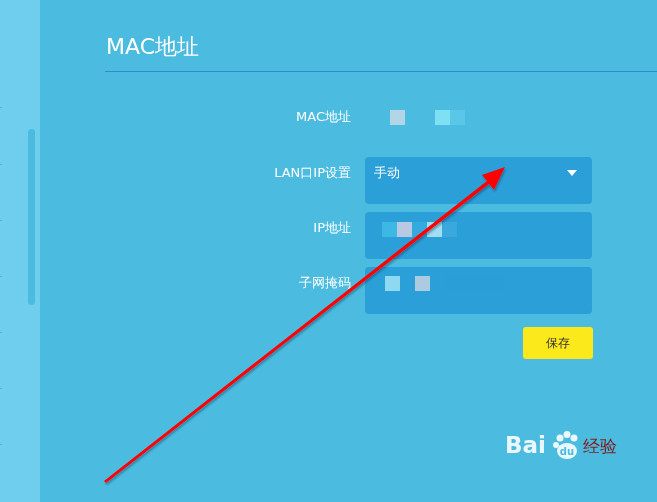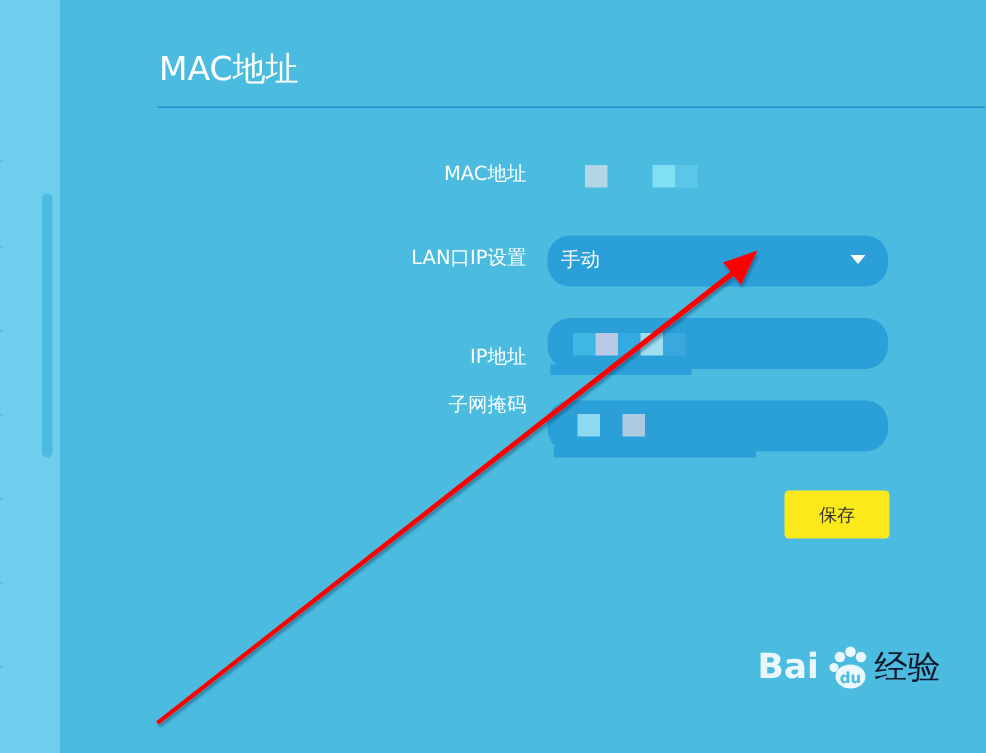--- a/index.html
+++ b/index.html
@@ -26,22 +26,22 @@
     }
     .divider {
       position: absolute; left: 105px; top: 71px; right: 0; height: 1px;
       background: #2a8fd0;
     }
     .row-label {
       position: absolute; right: 306px; font-size: 13px; line-height: 16px;
       color: #ffffff; text-align: left; white-space: nowrap;
     }
     .field {
-      position: absolute; left: 365px; width: 227px; height: 34px;
-      background: #2ba0d8; border-radius: 15px; font-family: Liberation Serif, serif;
+      position: absolute; left: 365px; width: 227px; height: 47px;
+      background: #2ba0d8; border-radius: 4px;
     }
     .field .value {
       position: absolute; left: 9px; top: 8px; font-size: 13px; line-height: 16px; color: #ffffff;
     }
     .caret {
       position: absolute; right: 15px; top: 13px; width: 0; height: 0;
       border-left: 5px solid transparent; border-right: 5px solid transparent;
       border-top: 6px solid #ffffff;
     }
     .blur { position: absolute; }
@@ -52,21 +52,21 @@
       color: #333333; font-size: 12px; line-height: 22px; text-align: center;
       font-family: "DejaVu Sans", "Liberation Sans", sans-serif; cursor: pointer;
     }
     .arrow-svg { position: absolute; left: 0; top: 0; pointer-events: none; }
     .watermark {
       position: absolute; left: 505px; top: 428px; width: 150px; height: 70px;
       color: #e8f6fc;
     }
     .wm-logo { position: absolute; left: 0; top: 0; font-size: 23px; font-weight: bold; line-height: 34px; color: #eaf7fd; }
     .wm-paw { position: absolute; left: 47px; top: 2px; width: 30px; height: 30px; }
-    .wm-cn { position: absolute; left: 78px; top: 6px; font-size: 22px; line-height: 24px; color: #0f172a; }
+    .wm-cn { position: absolute; left: 78px; top: 6px; font-size: 17px; line-height: 24px; color: #7f1d1d; }
     .wm-url { position: absolute; left: 2px; top: 36px; font-size: 11px; line-height: 14px; color: #eaf7fd; }
   </style>
 </head>
 <body>
 
 <div class="sidebar">
   <div class="tick" style="top:107px"></div>
   <div class="tick" style="top:164px"></div>
   <div class="tick" style="top:220px"></div>
   <div class="tick" style="top:276px"></div>
@@ -85,31 +85,31 @@
   <div class="blur" style="left:435px; top:110px; width:15px; height:15px; background:#7ee0f2;"></div>
   <div class="blur" style="left:450px; top:110px; width:15px; height:15px; background:#5ac6e8;"></div>
 </div>
 
 <div class="row-label" style="top:165px">LAN口IP设置</div>
 <div class="field" style="top:157px">
   <span class="value">手动</span>
   <span class="caret"></span>
 </div>
 
-<div class="row-label" style="top:231px">IP地址</div>
+<div class="row-label" style="top:220px">IP地址</div>
 <div class="field" style="top:212px">
   <div class="blur" style="left:17px; top:10px; width:15px; height:15px; background:#3db8e4;"></div>
   <div class="blur" style="left:32px; top:10px; width:15px; height:15px; background:#b9c9e3;"></div>
   <div class="blur" style="left:47px; top:10px; width:15px; height:15px; background:#34abe0;"></div>
   <div class="blur" style="left:62px; top:10px; width:15px; height:15px; background:#9fdff2;"></div>
   <div class="blur" style="left:77px; top:10px; width:15px; height:15px; background:#3aa8dd;"></div>
 </div>
 <div class="under-strip" style="left:367px; top:243px; width:94px; height:7px;"></div>
 
-<div class="row-label" style="top:263px">子网掩码</div>
+<div class="row-label" style="top:275px">子网掩码</div>
 <div class="field" style="top:267px">
   <div class="blur" style="left:20px; top:9px; width:15px; height:15px; background:#8fd8f2;"></div>
   <div class="blur" style="left:50px; top:9px; width:15px; height:15px; background:#adcbe0;"></div>
   <div class="blur" style="left:80px; top:8px; width:60px; height:17px; background:#2a9ed6;"></div>
 </div>
 <div class="under-strip" style="left:369px; top:298px; width:135px; height:7px;"></div>
 
 <button class="save-btn">保存</button>
 
 <svg class="arrow-svg" width="657" height="502">

